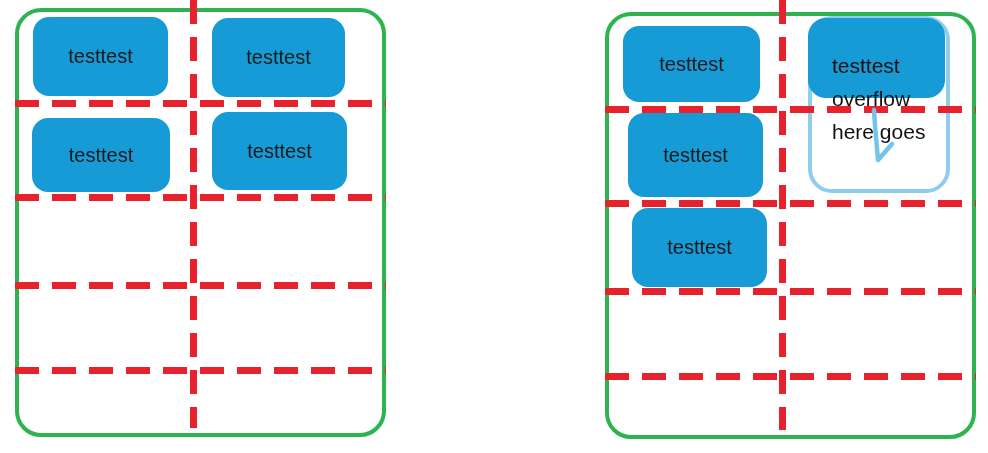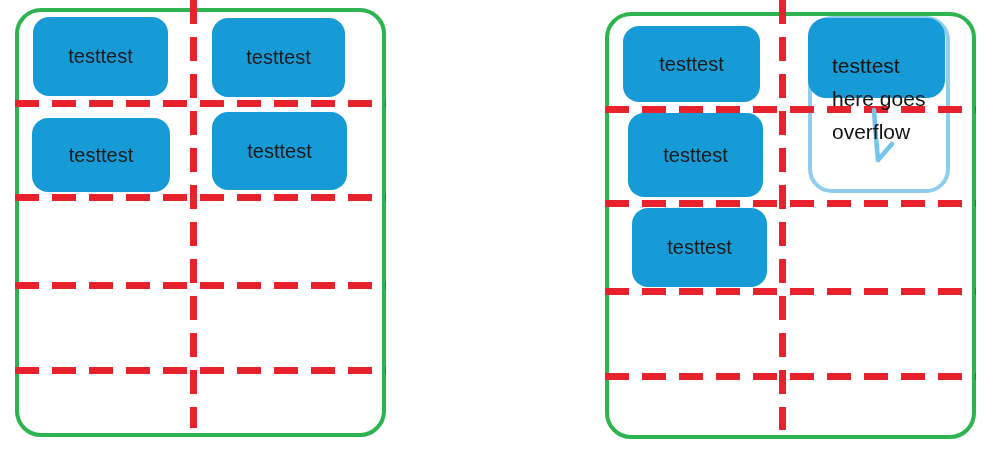--- a/index.html
+++ b/index.html
@@ -164,18 +164,18 @@
     </div>
 
     <div class="overflow-card"></div>
 
     <svg class="arrow-svg" viewBox="0 0 36 64">
       <path d="M7,4 C8,22 10,42 11,54 L25,38" fill="none" stroke="#74c3ea" stroke-width="4.5" stroke-linecap="round" stroke-linejoin="round"></path>
     </svg>
 
     <div class="overflow-text">
       <div>testtest</div>
+      <div>overflow</div>
       <div>here goes</div>
-      <div>overflow</div>
     </div>
   </div>
 
 </div>
 
 </body></html>

